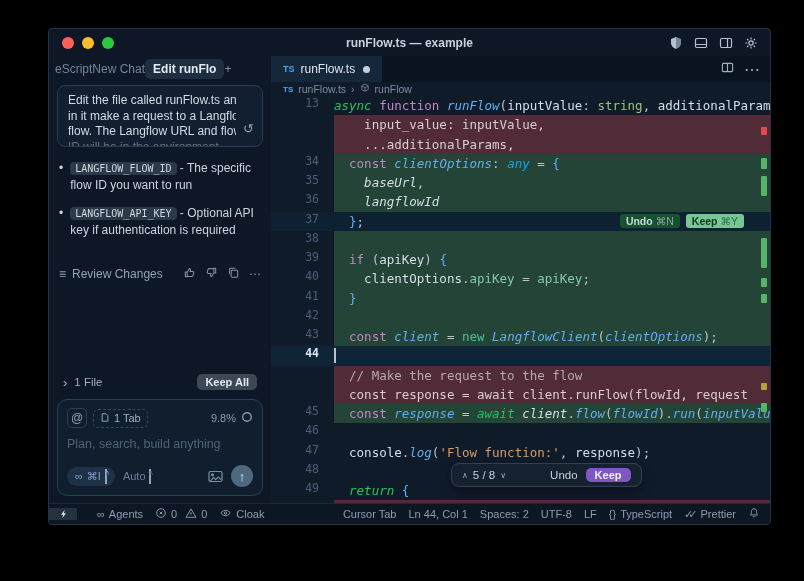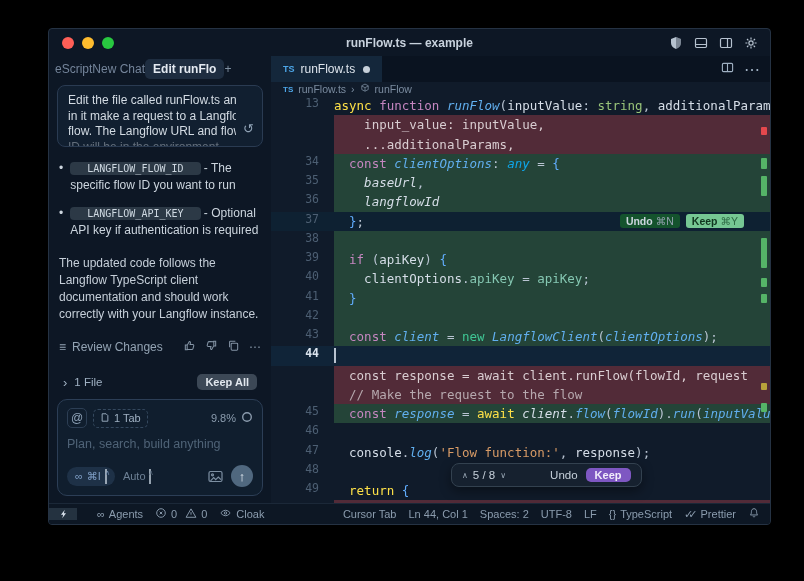--- a/index.html
+++ b/index.html
@@ -29,21 +29,21 @@
   .msg-card{margin:3px 8px 0;border:1px solid #2a3b52;border-radius:8px;background:#111f30;
             padding:7px 26px 7px 10px;position:relative;height:62px;overflow:hidden;box-sizing:border-box;}
   .msg-line{font-size:12px;line-height:15.5px;color:#d3dbe3;white-space:nowrap;overflow:hidden;}
   .msg-line.fade{opacity:.42;}
   .msg-undo{position:absolute;right:8px;bottom:10px;color:#8fa1b4;font-size:13px;}
   
   .bullets{margin:13px 8px 0 10px;}
   .bullet{display:flex;gap:7px;margin-bottom:11px;font-size:12px;line-height:17px;color:#ccd5de;}
   .bullet .dot{flex:none;}
   .chip-code{font-family:"DejaVu Sans Mono",monospace;font-size:10px;background:#2c3946;color:#ced8e1;
-             border-radius:4px;padding:1px 17px;white-space:nowrap;}
+             border-radius:4px;padding:1px 5px;white-space:nowrap;}
   .para{margin:5px 10px 0;font-size:12px;line-height:17px;color:#c6cfd9;}
   .review-row{margin:16px 10px 0;display:flex;align-items:center;font-size:12px;color:#93a3b3;}
   .review-row .grow{flex:1;}
   .review-icons{display:flex;align-items:center;gap:9px;color:#8494a5;}
   .spacer{flex:1;}
   
   .files-row{display:flex;align-items:center;padding:3px 14px 5px;font-size:11.5px;color:#9fb0c2;}
   .files-row .grow{flex:1;}
   .keepall-btn{background:#3c4856;color:#e2e8ee;font-size:11px;font-weight:bold;border-radius:5px;padding:2px 8px;}
   .composer{margin:4px 8px 7px;border:1px solid #2c3e56;border-radius:10px;background:#101e2e;padding:8px 9px;box-sizing:border-box;}
@@ -71,21 +71,21 @@
   .crow{height:19.25px;display:flex;align-items:flex-start;position:relative;}
   .crow .gut{width:48px;flex:none;text-align:right;padding-right:15px;color:#4d5f73;font-size:11.5px;font-family:"DejaVu Sans Mono",monospace;}
   .crow .ct{flex:1;white-space:pre;overflow:hidden;font-size:12.5px;height:100%;display:flex;align-items:center;}
   .crow.add .ct{background:#244438;}
   .crow.del .ct{background:#522b38;}
   .crow.cur{background:#102438;}
   .crow.cur .gut{color:#dbe4ee;font-weight:bold;}
   .crow.hl{background:#0e2132;}
   .caret{display:inline-block;width:2px;height:15px;background:#b7c3d0;}
   
-  .tk-k{color:#c586c0;}.tk-ki{color:#fde047;}
+  .tk-k{color:#c586c0;}.tk-ki{color:#22c55e;font-style:italic;}
   .tk-fn{color:#61afef;font-style:italic;}.tk-v{color:#61afef;font-style:italic;}
   .tk-cl{color:#61afef;font-style:italic;}.tk-nw{color:#3fc795;}
   .tk-ty{color:#98c379;}.tk-tyi{color:#0ea5e9;font-style:italic;}
   .tk-pl{color:#d6dee8;}.tk-pu{color:#b9c4d2;}.tk-b{color:#62aeff;}
   .tk-it{color:#d6dee8;font-style:italic;}.tk-pr{color:#85c7b2;}
   .tk-s{color:#d89b66;}.tk-dp{color:#d9cdd1;}.tk-dc{color:#b6a8ae;}
   
   .diffchips{position:absolute;right:26px;top:50%;transform:translateY(-50%);display:flex;gap:6px;font-family:"Liberation Sans",sans-serif;}
   .chip-undo{background:#14532d;color:#ccd5de;border-radius:3px;padding:1px 6px;font-size:10.5px;font-weight:bold;}
   .chip-undo .key{color:#94a1af;font-weight:normal;margin-left:3px;}
@@ -177,21 +177,20 @@
           <div class="bullet">
             <span class="dot">•</span>
             <span><span class="chip-code">LANGFLOW_FLOW_ID</span> - The specific flow ID you want to run</span>
           </div>
           <div class="bullet">
             <span class="dot">•</span>
             <span><span class="chip-code">LANGFLOW_API_KEY</span> - Optional API key if authentication is required</span>
           </div>
         </div>
 
-      <div class="para">The updated code follows the Langflow TypeScript client documentation and should work correctly with your Langflow instance.</div>
 
       <div class="review-row">
         <span style="margin-right:6px;">≡</span>
         <span>Review Changes</span>
         <span class="grow"></span>
         <span class="review-icons">
           <span><svg width="13" height="13" viewBox="0 0 14 14" fill="none" stroke="currentColor" stroke-width="1.1">
                 <path d="M2.5 6.5h2v5h-2zM4.5 11V6.8l2.3-4.1c.8 0 1.4.7 1.2 1.5L7.6 6h3c.7 0 1.2.7 1 1.4l-.8 2.8c-.2.6-.7 1-1.3 1z"></path>
               </svg></span>
           <span><svg width="13" height="13" viewBox="0 0 14 14" fill="none" stroke="currentColor" stroke-width="1.1" transform="rotate(180)">
@@ -338,25 +337,25 @@
             <div class="crow add">
               <span class="gut">43</span>
               <span class="ct"><span class="tk-pl">  </span><span class="tk-k">const</span><span class="tk-pl"> </span><span class="tk-v">client</span><span class="tk-pl"> </span><span class="tk-pu">=</span><span class="tk-pl"> </span><span class="tk-nw">new</span><span class="tk-pl"> </span><span class="tk-cl">LangflowClient</span><span class="tk-pu">(</span><span class="tk-v">clientOptions</span><span class="tk-pu">)</span><span class="tk-pu">;</span></span>
             </div>
             <div class="crow cur">
               <span class="gut">44</span>
               <span class="ct"><span class="caret"></span></span>
             </div>
             <div class="crow del">
               <span class="gut"></span>
-              <span class="ct"><span class="tk-dp">  const response = await client.runFlow(flowId, request</span></span>
+              <span class="ct"><span class="tk-dc">  // Make the request to the flow</span></span>
             </div>
             <div class="crow del">
               <span class="gut"></span>
-              <span class="ct"><span class="tk-dc">  // Make the request to the flow</span></span>
+              <span class="ct"><span class="tk-dp">  const response = await client.runFlow(flowId, request</span></span>
             </div>
             <div class="crow add">
               <span class="gut">45</span>
               <span class="ct"><span class="tk-pl">  </span><span class="tk-k">const</span><span class="tk-pl"> </span><span class="tk-v">response</span><span class="tk-pl"> </span><span class="tk-pu">=</span><span class="tk-pl"> </span><span class="tk-ki">await</span><span class="tk-pl"> </span><span class="tk-it">client</span><span class="tk-pu">.</span><span class="tk-fn">flow</span><span class="tk-pu">(</span><span class="tk-v">flowId</span><span class="tk-pu">)</span><span class="tk-pu">.</span><span class="tk-fn">run</span><span class="tk-pu">(</span><span class="tk-v">inputValue</span></span>
             </div>
             <div class="crow ">
               <span class="gut">46</span>
               <span class="ct"></span>
             </div>
             <div class="crow ">

